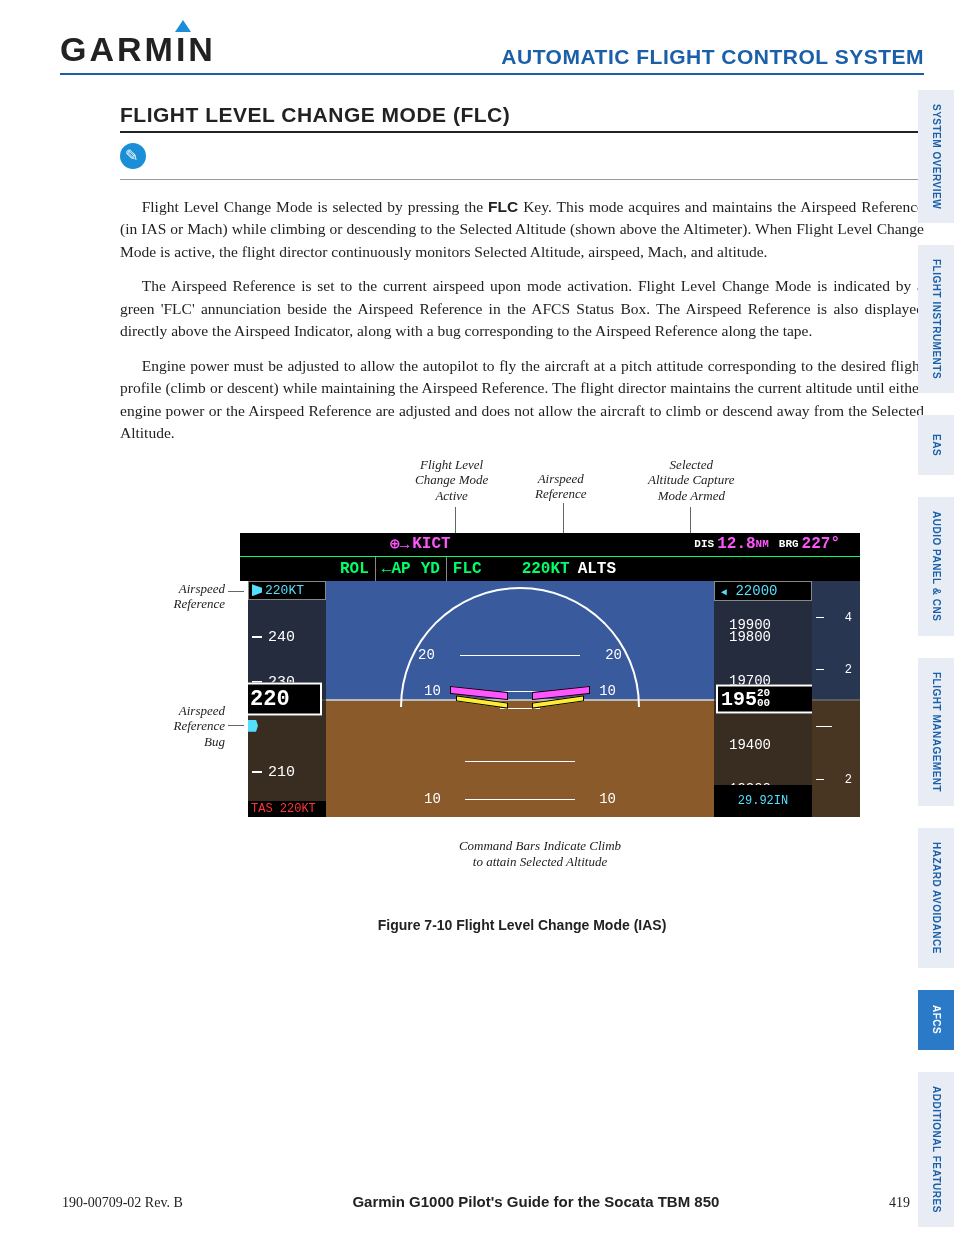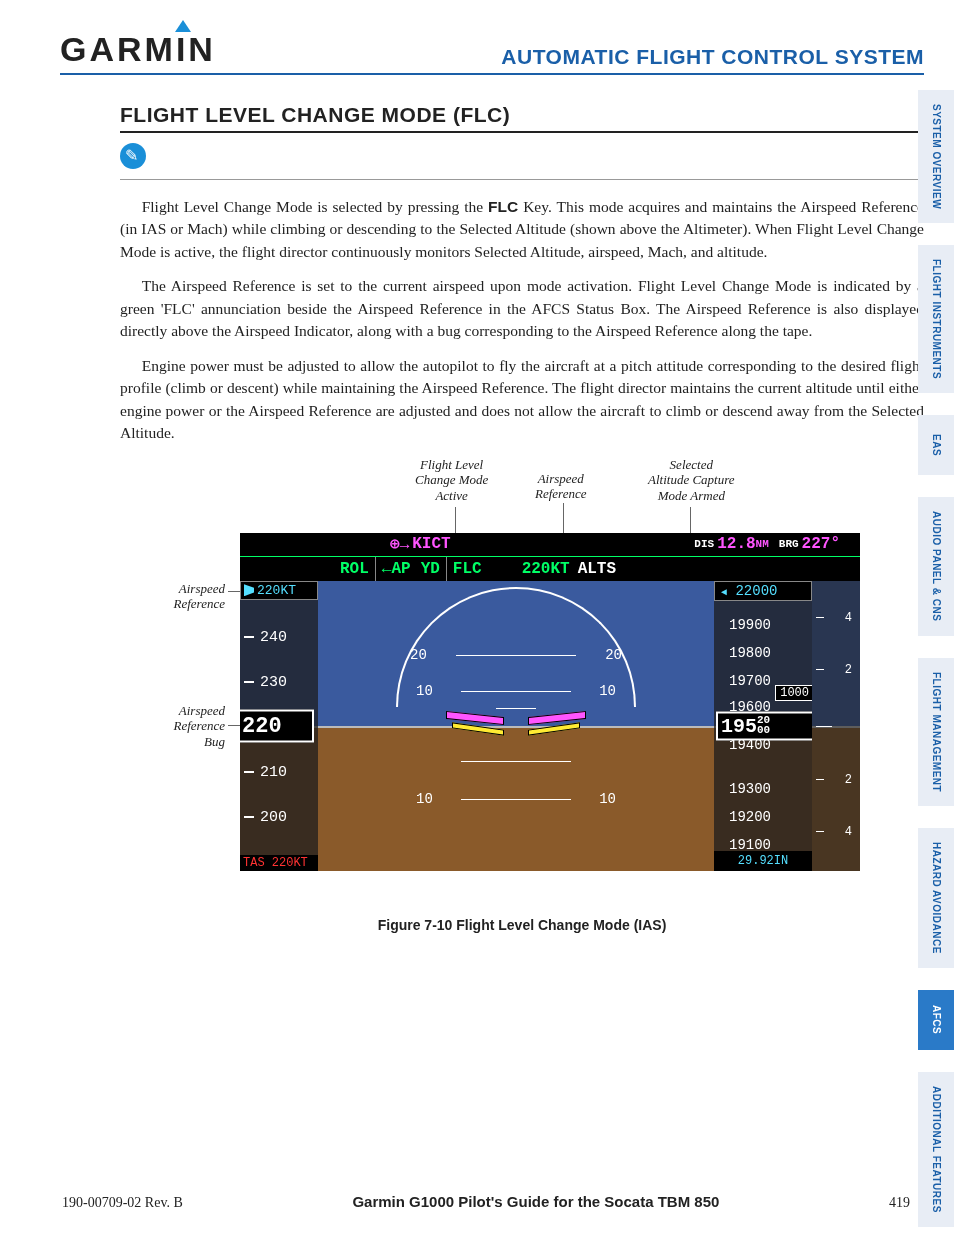--- a/index.html
+++ b/index.html
@@ -30,37 +30,37 @@
   .callout { position: absolute; font-style: italic; font-family: Georgia, serif; font-size: 13px; text-align: center; line-height: 1.2; }
   .callout-line { position: absolute; background: #666; }
 
   .pfd { position: absolute; left: 120px; top: 70px; width: 620px; }
   .status-bar1 { background: #000; border-bottom: 1px solid #00ff66; height: 24px; display: flex; align-items: center; font-family: 'Courier New', monospace; font-weight: bold; font-size: 16px; }
   .status-bar2 { background: #000; height: 24px; display: flex; align-items: center; font-family: 'Courier New', monospace; font-weight: bold; font-size: 16px; }
   .sb-green { color: #00ff66; }
   .sb-mag { color: #ff55ff; }
   .sb-white { color: #fff; }
   .sb-sep { color: #fff; border-left: 1px solid #888; height: 100%; margin: 0 6px; }
-  .pfd-main { display: flex; height: 290px; background: #3a5a9e; position: relative; }
+  .pfd-main { display: flex; height: 236px; background: #3a5a9e; position: relative; margin-left: 8px; }
   .pfd-horizon { position: absolute; top: 50%; left: 0; right: 0; bottom: 0; background: #8a5a2a; }
   .pfd-horizon::before { content:""; position: absolute; top:0; left:0; right:0; height:2px; background:#bbb; }
   .tape-asi { width: 78px; background: rgba(30,30,30,0.75); height: 100%; position: relative; font-family: 'Courier New', monospace; color:#fff; font-size:15px; flex-shrink:0; overflow:hidden; }
   .tape-alt { width: 98px; background: rgba(30,30,30,0.75); height: 100%; position: relative; font-family: 'Courier New', monospace; color:#fff; font-size:14px; flex-shrink:0; overflow:hidden; margin-left:auto; }
   .tape-vsi { width: 48px; background: rgba(30,30,30,0.6); height: 100%; position: relative; font-family: 'Courier New', monospace; color:#fff; font-size:12px; flex-shrink:0; }
   .tape-num { position: absolute; left: 20px; }
   .tape-tick { position: absolute; left: 4px; width: 10px; height: 2px; background: #fff; }
   .alt-num { position: absolute; left: 15px; }
   .vsi-num { position: absolute; right: 8px; }
   .vsi-tick { position: absolute; left: 4px; width: 8px; height: 1px; background: #fff; }
   .current-box { position: absolute; background: #000; border: 2px solid #fff; left: -4px; right: 4px; padding: 2px 4px; font-size: 22px; font-weight: bold; top: 50%; transform: translateY(-50%); }
   .alt-current-box { position: absolute; background: #000; border: 2px solid #fff; left: 2px; right: -2px; padding: 1px 3px; font-size: 18px; font-weight: bold; top: 50%; transform: translateY(-50%); display:flex; align-items:center; }
   .asi-ref { position: absolute; top:0; left:0; right:0; background:#000; color:#55dfff; border: 1px solid #888; font-size:13px; padding:1px 3px; display:flex; align-items:center; }
   .asi-tas { position: absolute; bottom:0; left:0; right:0; background:#000; color:#fff; font-size:12px; padding:1px 3px; }
   .alt-sel { position: absolute; top:0; left:0; right:0; background:#000; color:#55dfff; border: 1px solid #888; font-size:14px; padding:1px 6px; }
-  .alt-baro { position: absolute; bottom:0; left:0; right:0; background:#000; color:#55dfff; font-size:12px; padding:3px 4px; text-align:center; }
+  .alt-baro { position: absolute; bottom:0; left:0; right:0; background:#000; color:#55dfff; font-size:12px; padding:9px 4px; text-align:center; }
   .bug-cyan { position: absolute; width: 10px; height: 12px; background: #55dfff; left: 0;  }
   .bug-1000 { position: absolute; background:#000; color:#fff; border:1px solid #fff; font-size:12px; padding:0 4px; right:-2px; }
 
   .adi { flex: 1; position: relative; }
   .pitch-line { position: absolute; left: 50%; transform: translateX(-50%); height: 1px; background: #fff; }
   .pitch-label { position: absolute; color: #fff; font-family: 'Courier New', monospace; font-size: 14px; }
   .cmd-bars { position: absolute; top: 46%; left: 50%; transform: translateX(-50%); }
   .cmd-wing { position: absolute; width: 58px; height: 8px; background: #ff55ff; border: 1px solid #000; }
   .ac-symbol { position: absolute; top: 50%; left: 50%; transform: translate(-50%,-50%); }
   .ac-wing { position: absolute; width: 52px; height: 6px; background: #ffeb33; border: 1px solid #000; }
@@ -193,21 +193,21 @@
             <div class="ac-wing" style="left:-64px; transform:skewY(8deg);"></div>
             <div class="ac-wing" style="left:12px; transform:skewY(-8deg);"></div>
           </div>
         </div>
 
         <div class="tape-alt">
           <div class="alt-sel">
             <span style="font-size:10px;color:#55dfff;">◄</span> <span>22000</span>
           </div>
           <div class="alt-num" style="top:36px;">19900</div>
-          <div class="alt-num" style="top:64px;">19800</div>
+          <div class="alt-num" style="top:48px;">19800</div>
           <div class="alt-num" style="top:92px;">19700</div>
           <div class="alt-num" style="top:118px;">19600</div>
           <div class="bug-1000" style="top:104px;">1000</div>
           <div class="alt-current-box">
             <span style="font-size:20px;">195</span>
             <span style="font-size:11px; line-height:0.9; display:inline-block;">
               <span>20</span><br><span>00</span>
             </span>
           </div>
           <div class="alt-num" style="top:156px;">19400</div>

